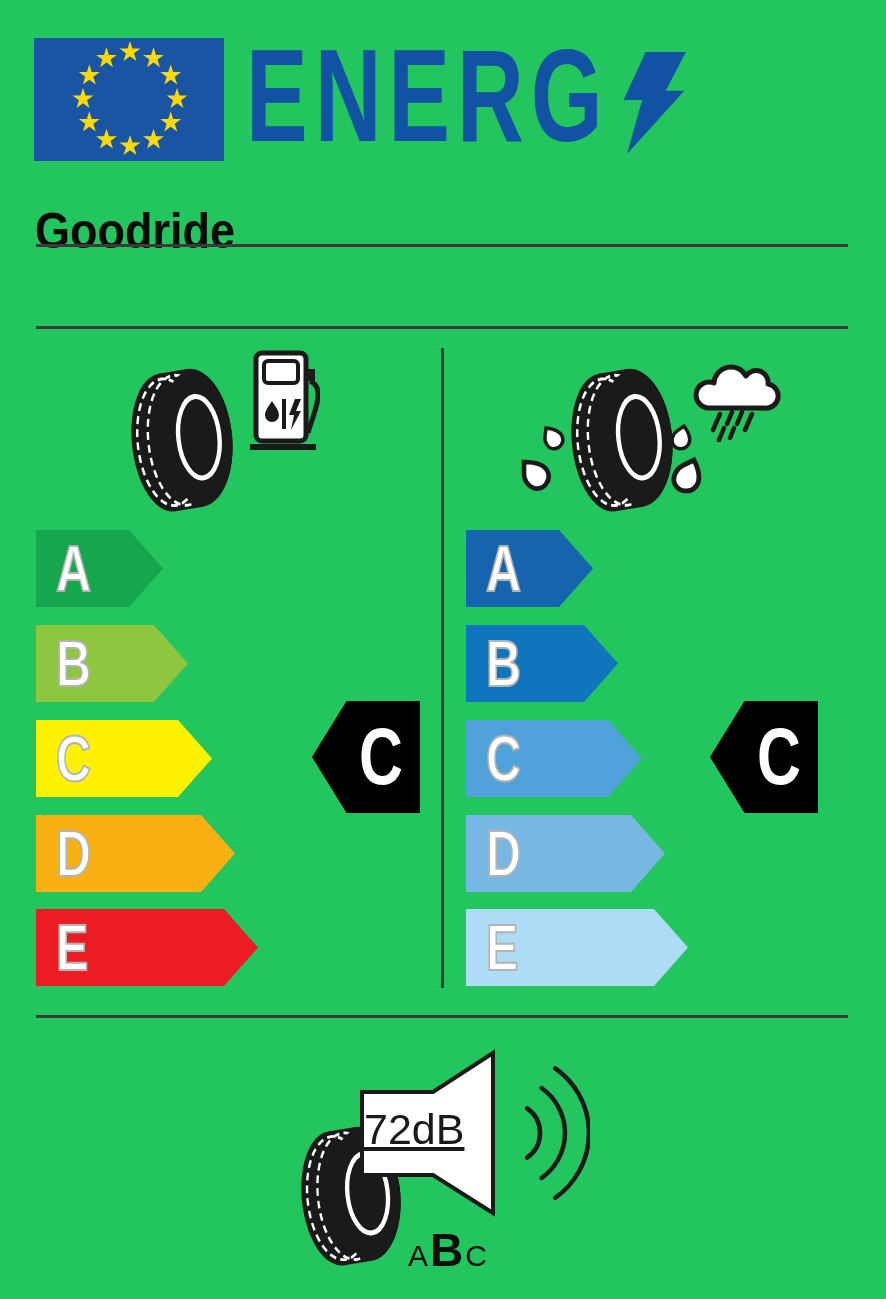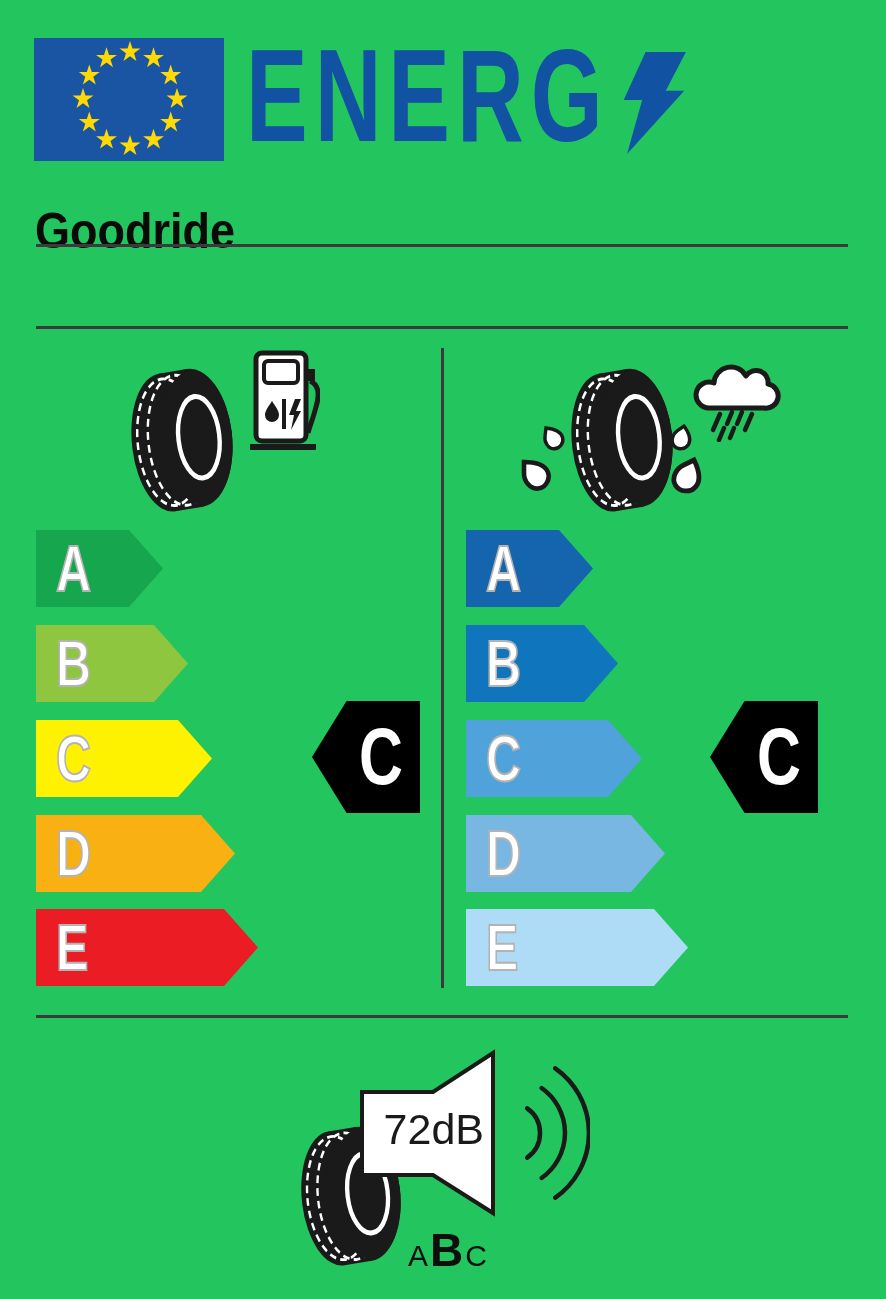--- a/index.html
+++ b/index.html
@@ -27,22 +27,22 @@
   .grade-letter{font-weight:bold;font-size:64px;line-height:1;color:#fff;margin-left:20px;
     transform:scaleX(.76);transform-origin:left center;-webkit-text-stroke:2px #b3b3b3;}
 
   
   .rating-arrow{width:108px;height:112px;
     clip-path:polygon(0 50%, 32% 0, 100% 0, 100% 100%, 32% 100%);
     display:flex;align-items:center;justify-content:center;padding-left:30px;box-sizing:border-box;}
   .rating-letter{font-size:80px;font-weight:bold;color:#fff;line-height:1;transform:scaleX(.76);}
 
   
-  .db-value{left:364px;top:1106px;width:120px;text-align:right;font-size:43px;
-            line-height:1.1;color:#1a1a1a;}
+  .db-value{left:364px;top:1106px;width:120px;text-align:left;font-size:43px;
+            line-height:1.1;color:#1a1a1a;text-decoration:underline;}
   .abc{left:408px;top:1227px;display:flex;align-items:baseline;gap:2px;color:#0e0e0e;}
   .abc .sm{font-size:30px;line-height:1;}
   .abc .bg{font-size:46px;line-height:1;font-weight:bold;}
 
   svg{display:block;}
 </style>
 </head>
 <body>
 
 <div class="page">

